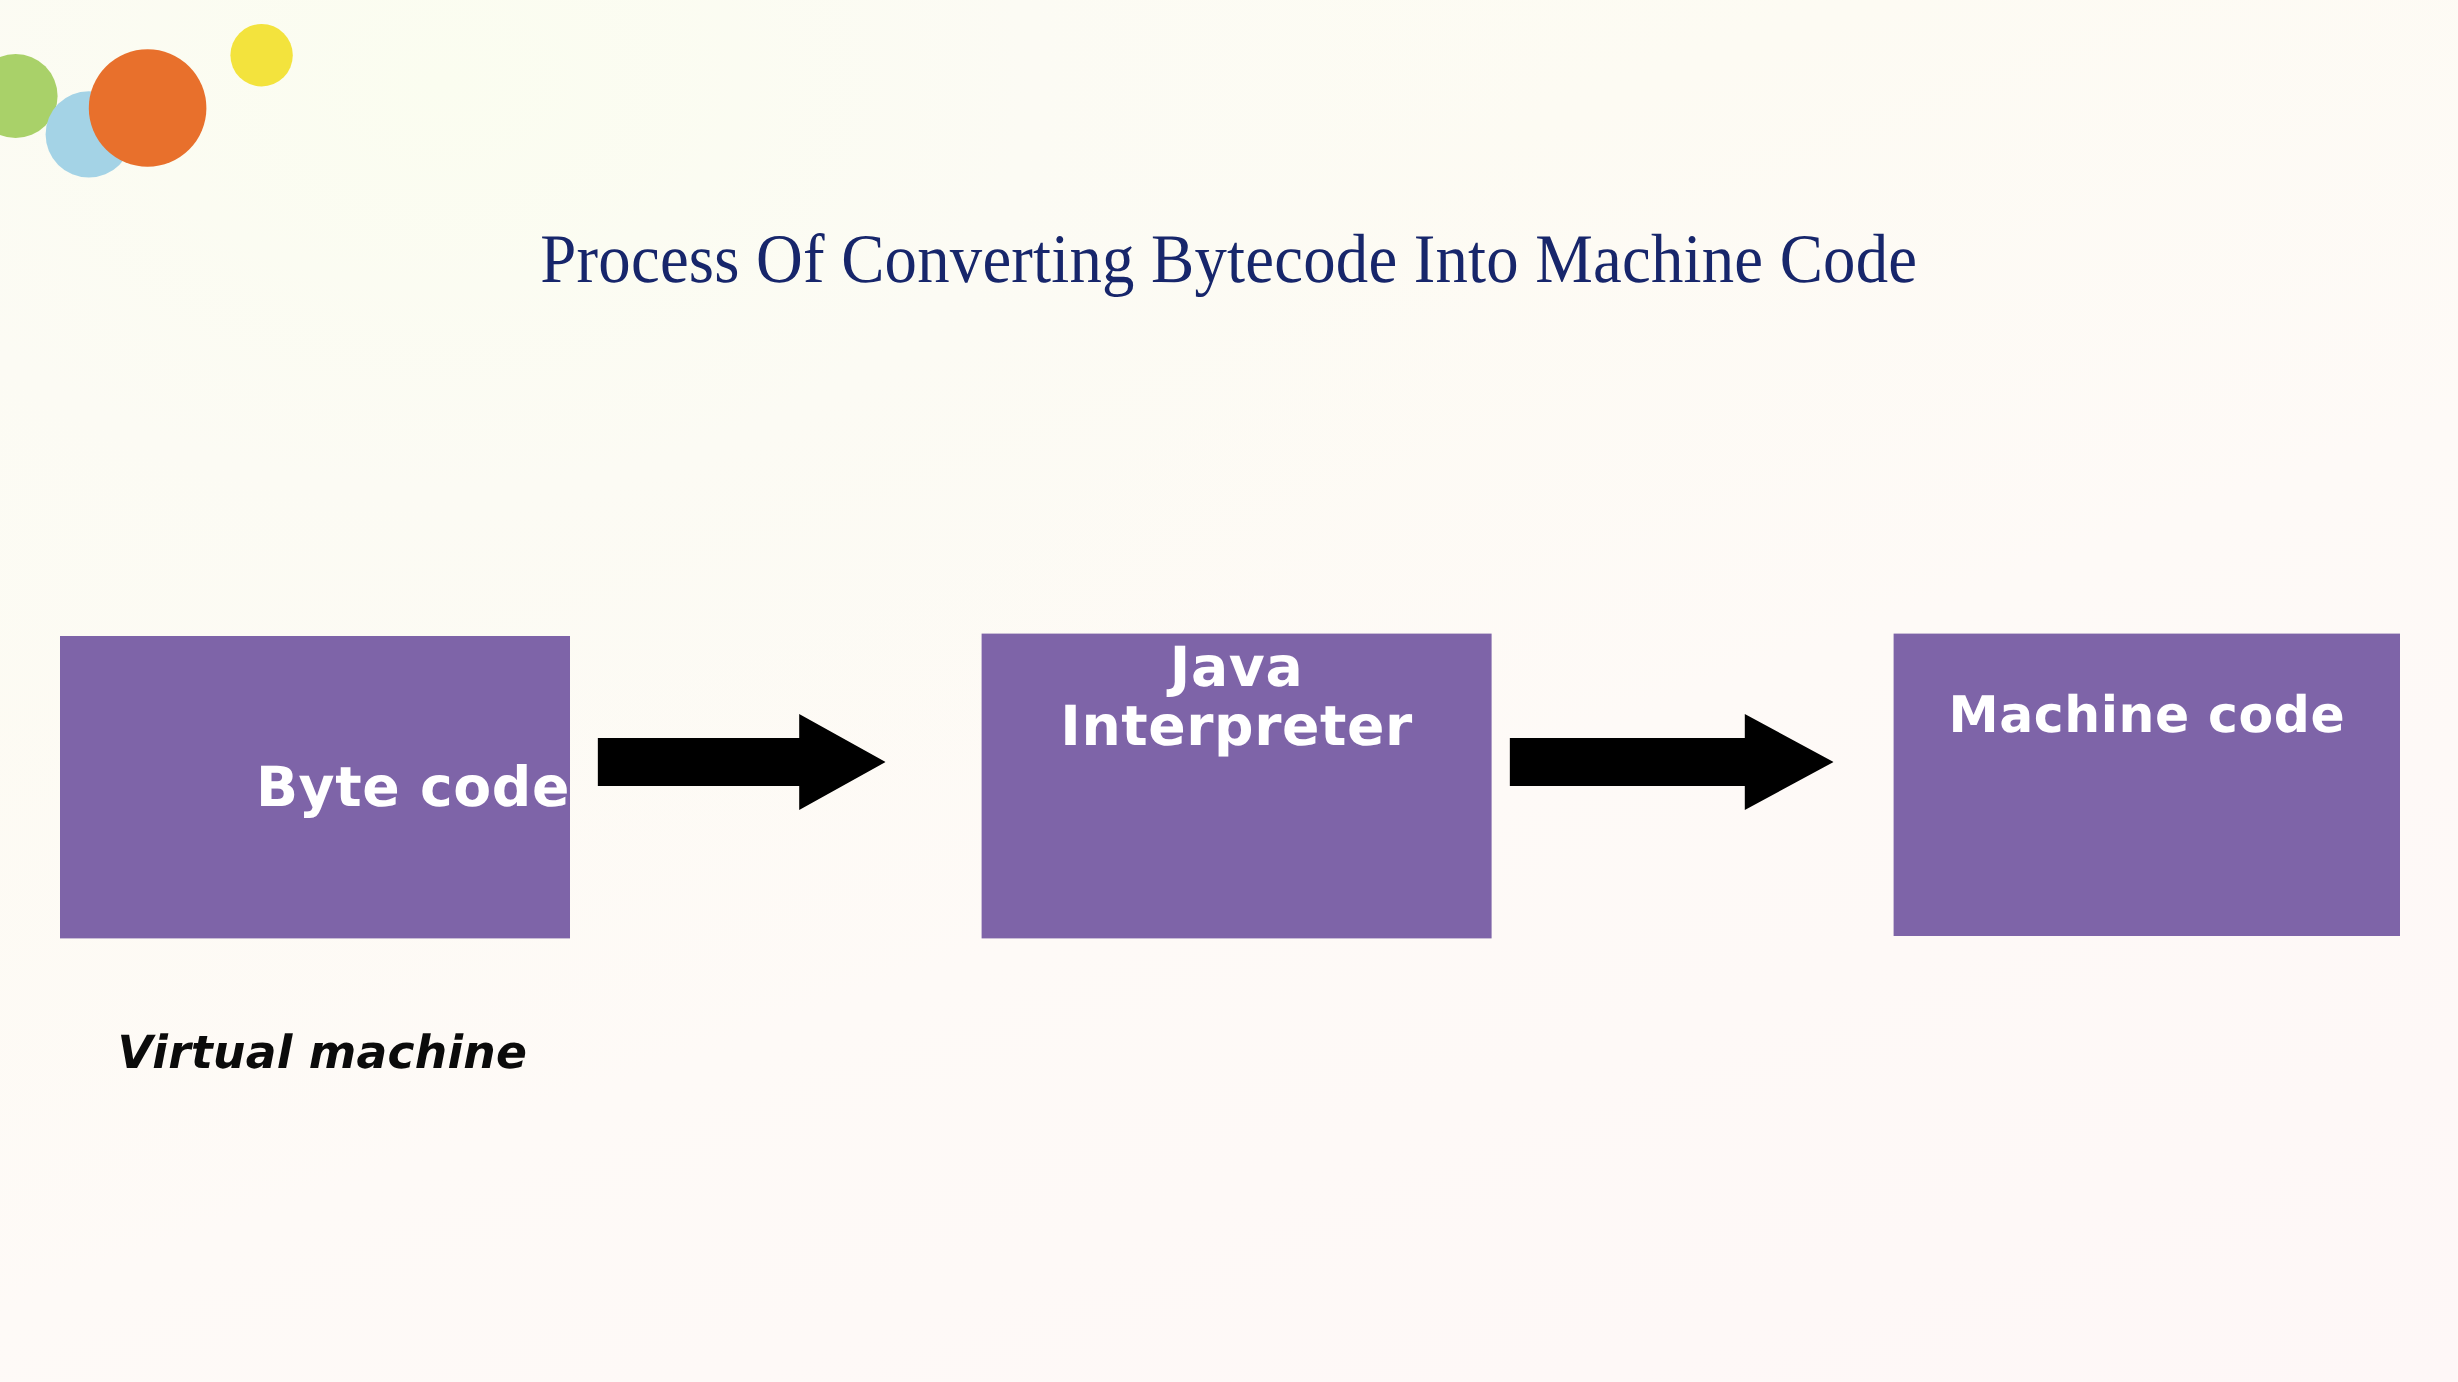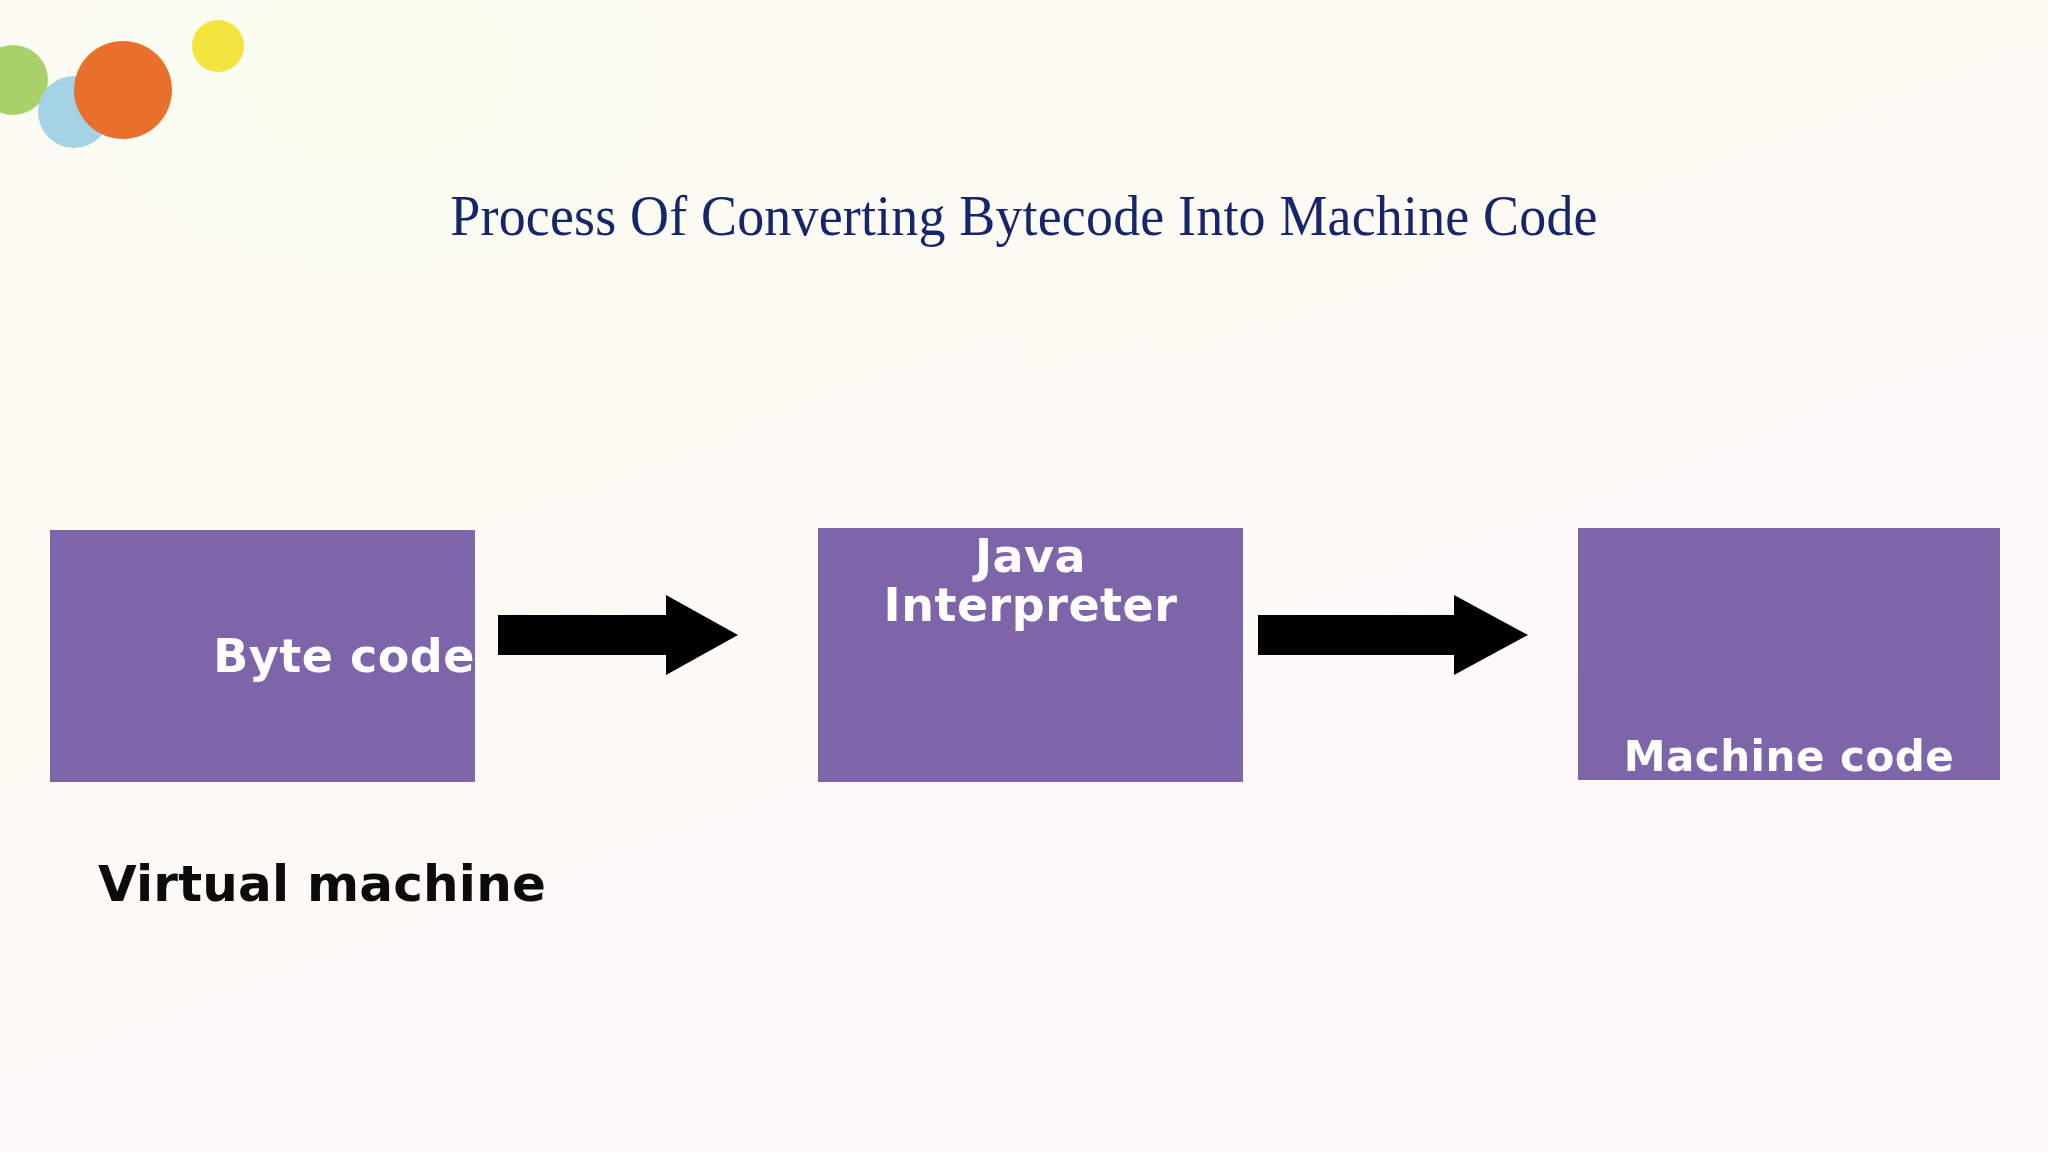--- a/index.html
+++ b/index.html
@@ -76,44 +76,45 @@
   }
   #box-interpreter {
     left: 818px; top: 528px;  width: 425px;  height: 254px;
     align-items: flex-start;
     padding-top: 4px;
     box-sizing: border-box;
     font-size: 46px;
   }
   #box-machinecode {
     left: 1578px; top: 528px; width: 422px;  height: 252px;
-    align-items: flex-end;
-    padding-top: 29px;
+    align-items: flex-start;
+    padding-top: 46px;
     box-sizing: border-box;
     font-size: 42px;
   }
   .box-label { display: block; width: 100%; }
 
   
   .arrow {
     position: absolute;
     display: block;
   }
   #arrow-1 { left: 498px;  top: 595px; width: 240px; height: 80px; }
   #arrow-2 { left: 1258px; top: 595px; width: 270px; height: 80px; }
 
   
   .caption {
     position: absolute;
     color: #0b0b0b;
     font-family: "DejaVu Sans", "Liberation Sans", sans-serif;
     font-weight: 700;
-    font-size: 50px;
+    font-size: 38px;
     letter-spacing: 0.2px;
     white-space: nowrap;
+    font-style: italic;
   }
   #caption-virtual { left: 98px;  top: 855px; }
   #caption-real    { left: 1657px; top: 855px; }
 </style>
 </head>
 <body>
 
 <div id="slide">
 
   <div class="deco" id="deco-green"></div>

